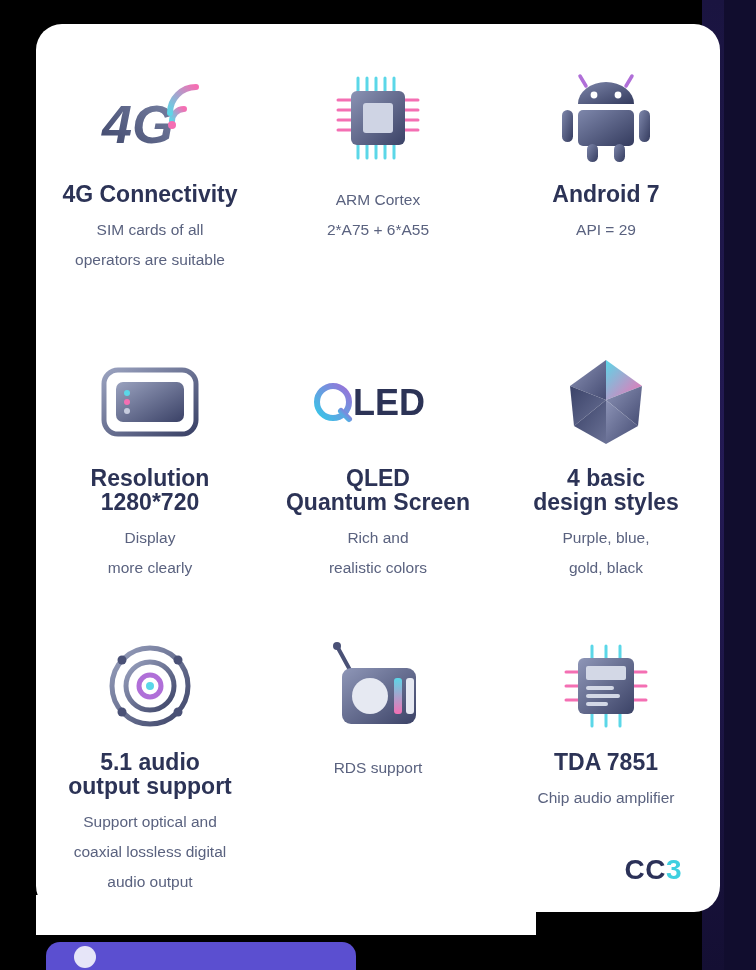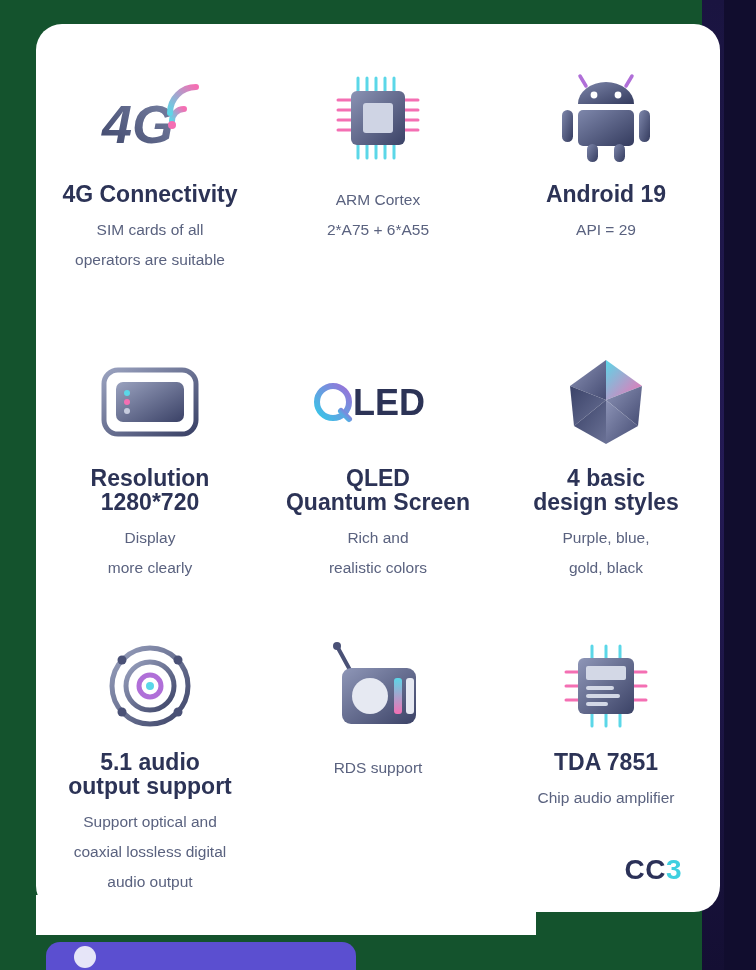--- a/index.html
+++ b/index.html
@@ -11,21 +11,21 @@
     height: 970px;
     background: #110d2e;
     font-family: "Liberation Sans", sans-serif;
     overflow: hidden;
     position: relative;
   }
   #page {
     position: relative;
     width: 724px;
     height: 970px;
-    background: #14532d;
+    background: #000000;
   }
   .card {
     position: absolute;
     left: 36px;
     top: 24px;
     width: 684px;
     height: 888px;
     background: #ffffff;
     border-radius: 26px;
   }
@@ -201,21 +201,21 @@
             <path d="M20 32 a28 22 0 0 1 56 0 z" fill="url(#gand)"></path>
             <circle cx="36" cy="23" r="3.4" fill="#ffffff"></circle>
             <circle cx="60" cy="23" r="3.4" fill="#ffffff"></circle>
             <rect x="20" y="38" width="56" height="36" rx="5" fill="url(#gand)"></rect>
             <rect x="4" y="38" width="11" height="32" rx="5.5" fill="url(#gand)"></rect>
             <rect x="81" y="38" width="11" height="32" rx="5.5" fill="url(#gand)"></rect>
             <rect x="29" y="72" width="11" height="18" rx="5.5" fill="url(#gand)"></rect>
             <rect x="56" y="72" width="11" height="18" rx="5.5" fill="url(#gand)"></rect>
           </svg>
         </div>
-        <div class="title">Android 19</div>
+        <div class="title">Android 7</div>
         <div class="desc">API = 29</div>
       </div>
 
       <div class="cell">
         <div class="icon-wrap">
           <svg width="100" height="76" viewBox="0 0 100 76">
             <defs>
               <linearGradient id="gscr" x1="0" y1="0" x2="1" y2="1">
                 <stop offset="0%" stop-color="#9aa2bf"></stop>
                 <stop offset="100%" stop-color="#3a4166"></stop>

